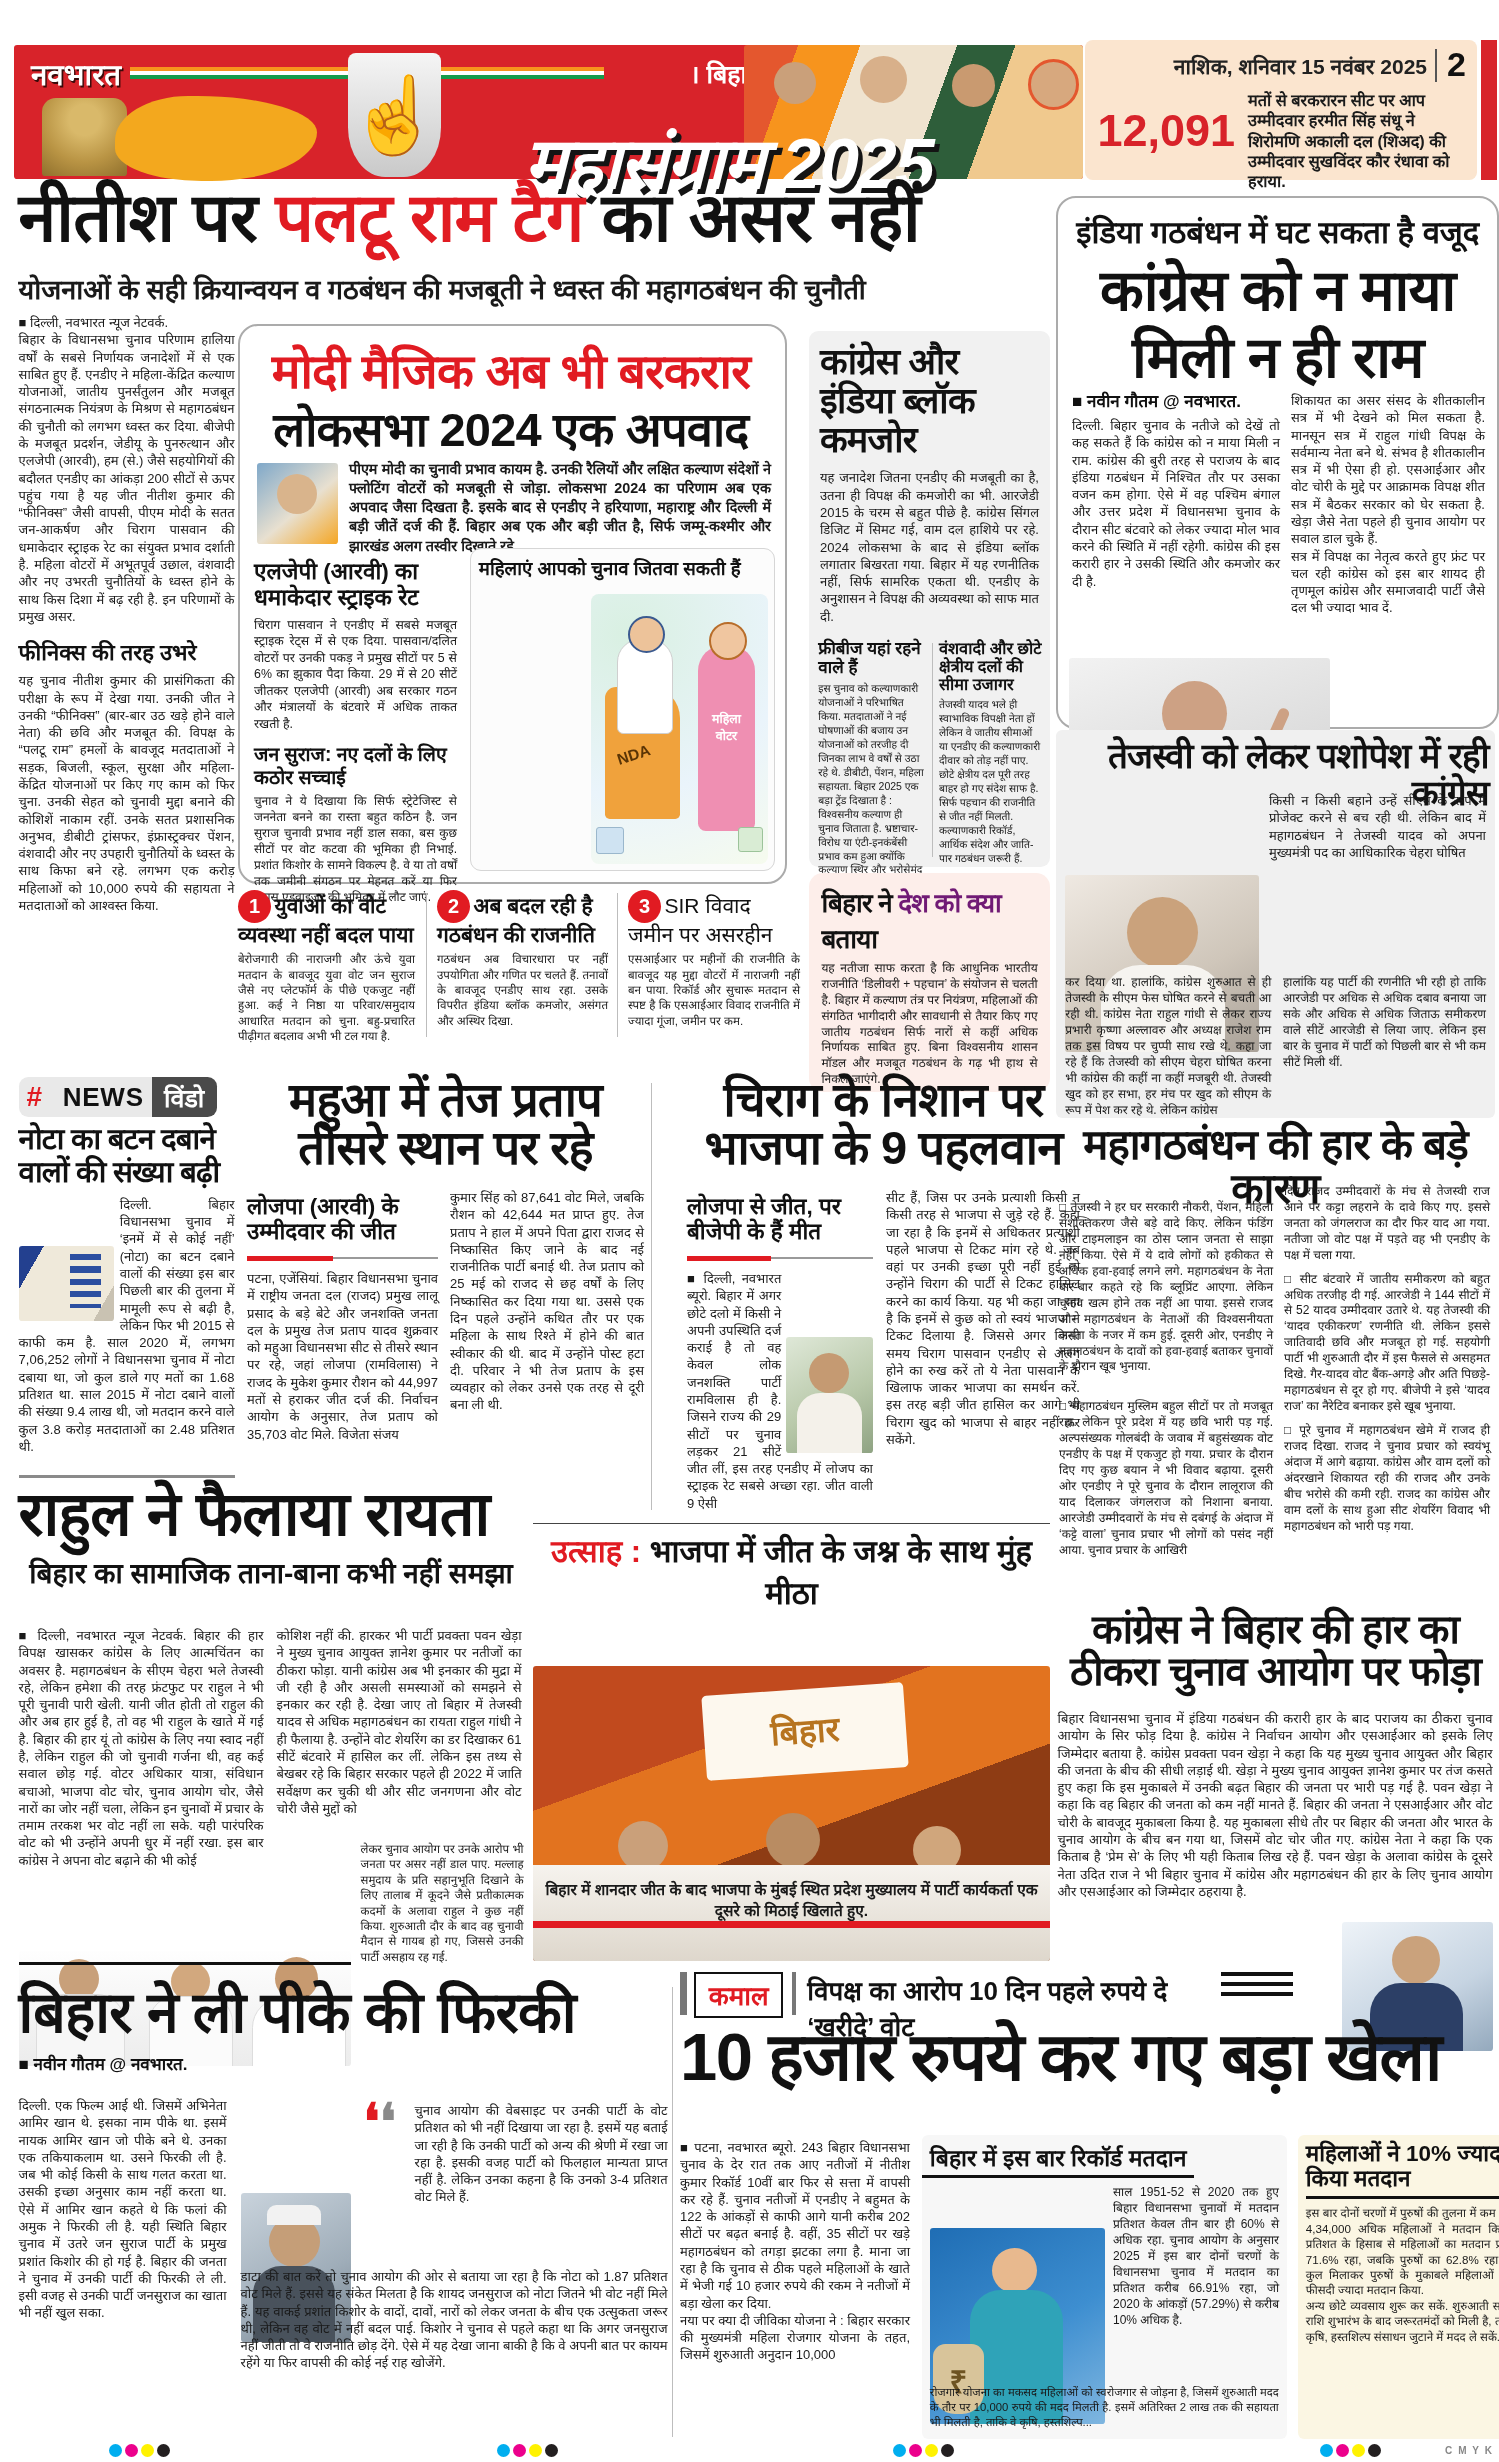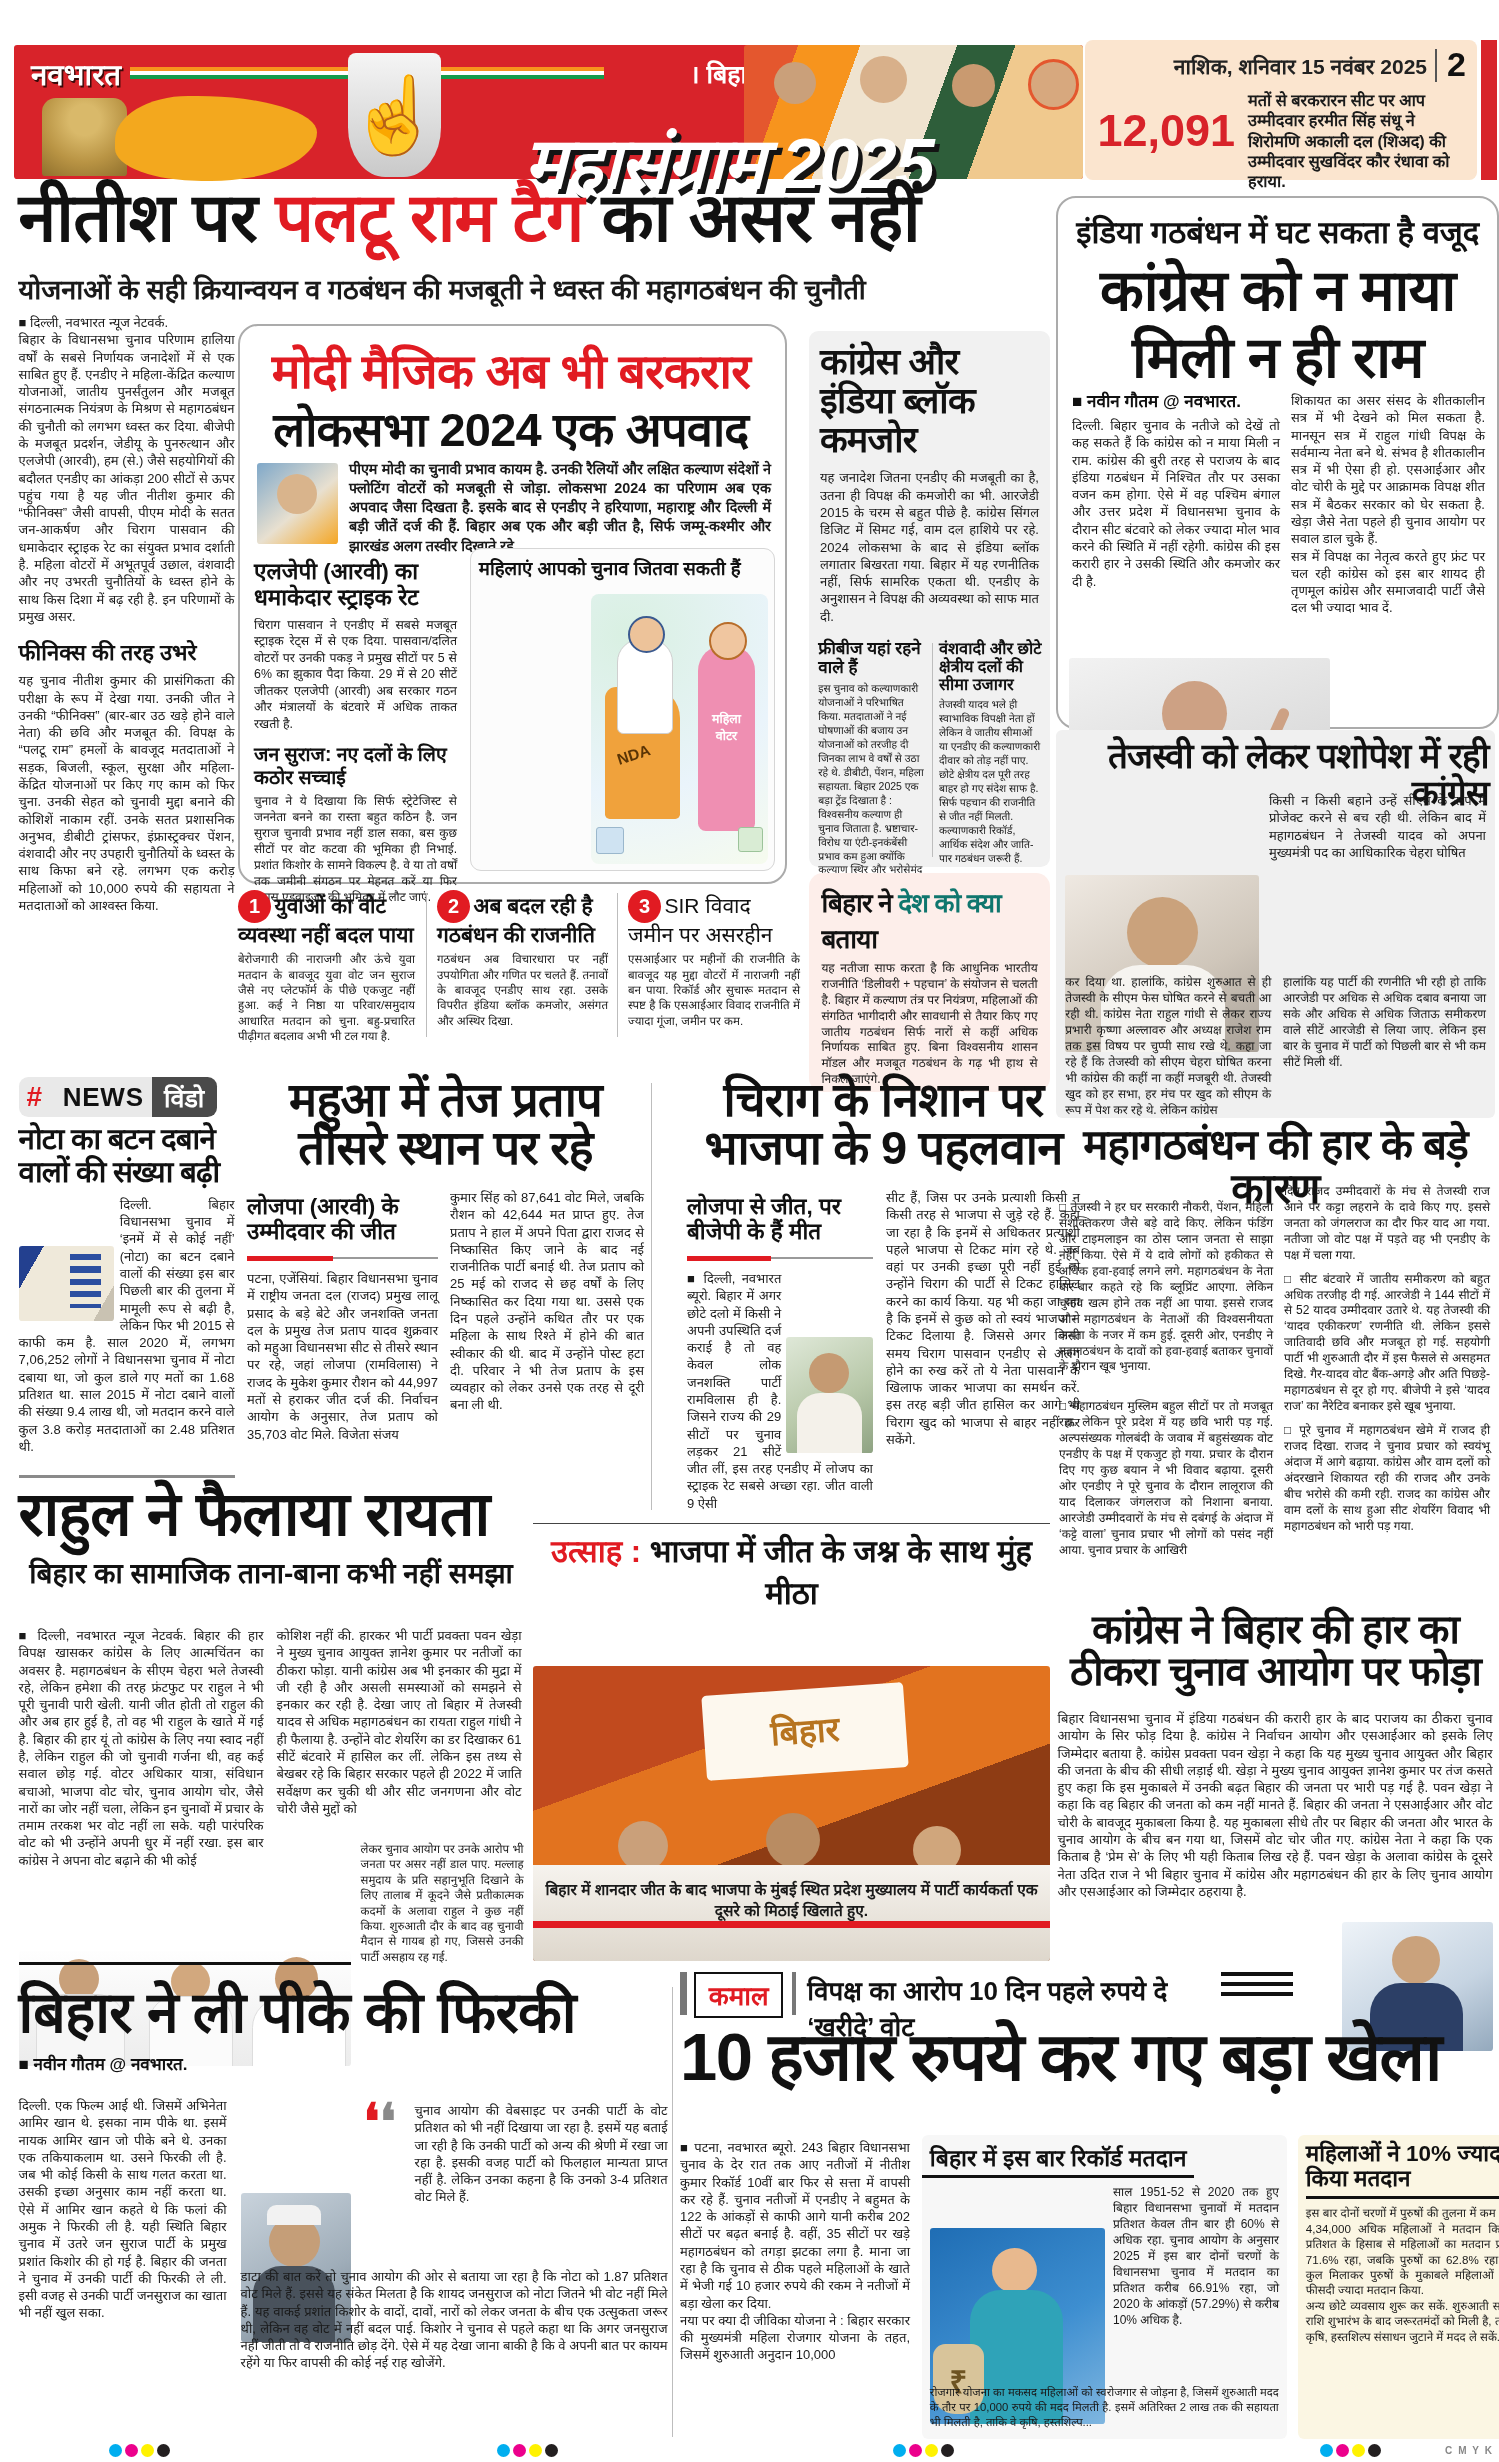--- a/index.html
+++ b/index.html
@@ -117,21 +117,21 @@
     </div>
     <div class="vline" style="left:123px;top:312px;height:214px;"></div>
     <div class="abs" style="left:130px;top:309px;width:104px;">
       <div style="font-size:16.3px;font-weight:900;line-height:1.1;margin-bottom:4.7px;">वंशवादी और छोटे क्षेत्रीय दलों की सीमा उजागर</div>
       <div class="t" style="font-size:10.5px;text-align:left;">तेजस्वी यादव भले ही स्वाभाविक विपक्षी नेता हों लेकिन वे जातीय सीमाओं या एनडीए की कल्याणकारी दीवार को तोड़ नहीं पाए. छोटे क्षेत्रीय दल पूरी तरह बाहर हो गए संदेश साफ है. सिर्फ पहचान की राजनीति से जीत नहीं मिलती. कल्याणकारी रिकॉर्ड, आर्थिक संदेश और जाति-पार गठबंधन जरूरी हैं.</div>
     </div>
   </div>
 
   <div class="abs" style="left:809px;top:873px;width:241px;height:219px;background:#fdeeea;border-radius:14px;padding:0;">
     <div class="serifhead" style="padding:11px 12.4px 3.1px;font-size:26px;">
-      <span>बिहार ने </span><span style="color:#0f766e;">देश को क्या</span><span> बताया</span>
+      <span>बिहार ने </span><span style="color:#701a75;">देश को क्या</span><span> बताया</span>
     </div>
     <div class="t" style="padding:1.6px 12.4px;font-size:12px;">यह नतीजा साफ करता है कि आधुनिक भारतीय राजनीति ‘डिलीवरी + पहचान’ के संयोजन से चलती है. बिहार में कल्याण तंत्र पर नियंत्रण, महिलाओं की संगठित भागीदारी और सावधानी से तैयार किए गए जातीय गठबंधन सिर्फ नारों से कहीं अधिक निर्णायक साबित हुए. बिना विश्वसनीय शासन मॉडल और मजबूत गठबंधन के गढ़ भी हाथ से निकल जाएंगे.</div>
   </div>
 
   <div class="abs roundbox" style="left:1056px;top:196px;width:439px;height:529px;">
     <div class="abs" style="left:7.8px;top:12.4px;width:424px;text-align:center;font-size:31px;font-weight:800;">इंडिया गठबंधन में घट सकता है वजूद</div>
     <div class="abs serifhead" style="left:7.8px;top:51px;width:424px;text-align:center;font-size:57px;">कांग्रेस को न माया</div>
     <div class="abs serifhead" style="left:7.8px;top:118px;width:424px;text-align:center;font-size:57px;">मिली न ही राम</div>
     <div class="abs" style="left:14px;top:191px;font-size:17px;font-weight:800;">■ नवीन गौतम @ नवभारत.</div>
     <div class="abs t" style="left:14px;top:219px;width:208px;font-size:13px;">दिल्ली. बिहार चुनाव के नतीजे को देखें तो कह सकते हैं कि कांग्रेस को न माया मिली न राम. कांग्रेस की बुरी तरह से पराजय के बाद इंडिया गठबंधन में निश्चित तौर पर उसका वजन कम होगा. ऐसे में वह पश्चिम बंगाल और उत्तर प्रदेश में विधानसभा चुनाव के दौरान सीट बंटवारे को लेकर ज्यादा मोल भाव करने की स्थिति में नहीं रहेगी. कांग्रेस की इस करारी हार ने उसकी स्थिति और कमजोर कर दी है.</div>

